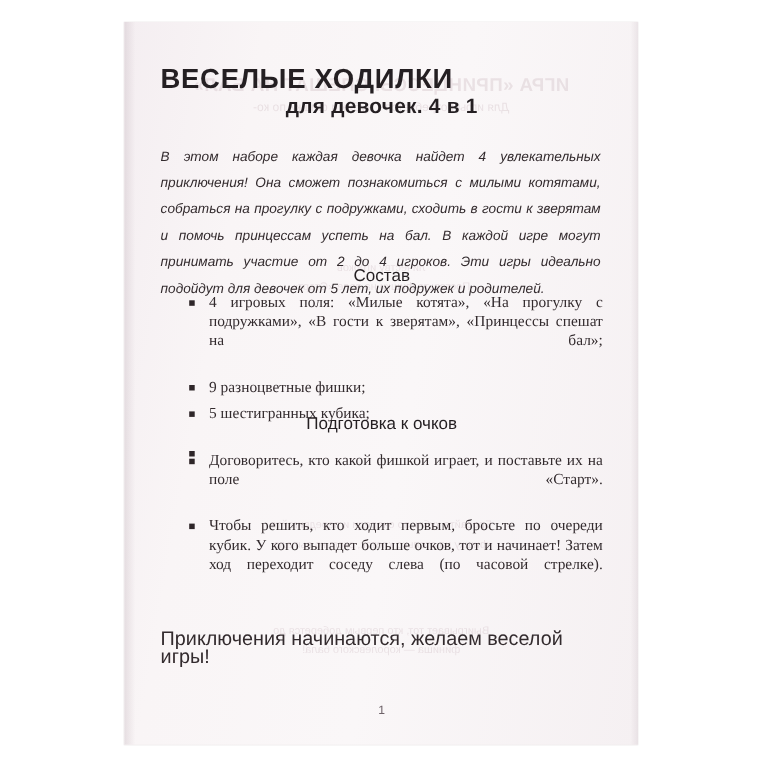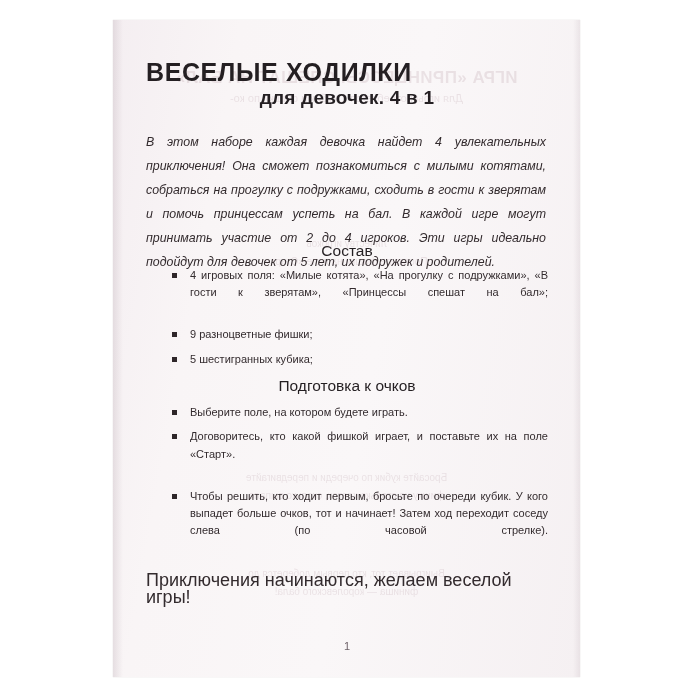--- a/index.html
+++ b/index.html
@@ -152,25 +152,26 @@
     position: absolute;
     left: 24px;
     width: 378px;
   }
   #list-sostav { top: 247px; }
   #list-podgot { top: 384px; }
 
   ul.bullets > li {
     position: relative;
     padding-left: 20px;
-    font-size: 11px;
+    font-size: 14px;
     line-height: 17.4px;
     color: #332b2e;
     margin: 0 0 7px 0;
     text-align: justify;
+    font-family: Liberation Serif, serif;
   }
   ul.bullets > li:last-child { margin-bottom: 0; }
 
   ul.bullets > li .bullet-marker {
     position: absolute;
     left: 2px;
     top: 6px;
     width: 5px;
     height: 5px;
     background: #2e2629;
@@ -248,21 +249,20 @@
           <span class="bullet-marker"></span>
           <span>5 шестигранных кубика;</span>
         </li>
       </ul>
 
       <h3 class="section-heading" id="heading-podgot">Подготовка к очков</h3>
 
       <ul class="bullets" id="list-podgot">
         <li>
           <span class="bullet-marker"></span>
-          <span>Выберите поле, на котором будете играть.</span>
         </li>
         <li class="justify-full">
           <span class="bullet-marker"></span>
           <span>Договоритесь, кто какой фишкой играет, и поставьте их на поле «Старт».</span>
         </li>
         <li class="justify-full">
           <span class="bullet-marker"></span>
           <span>Чтобы решить, кто ходит первым, бросьте по очереди кубик. У кого выпадет больше очков, тот и начинает! Затем ход переходит соседу слева (по часовой стрелке).</span>
         </li>
       </ul>

